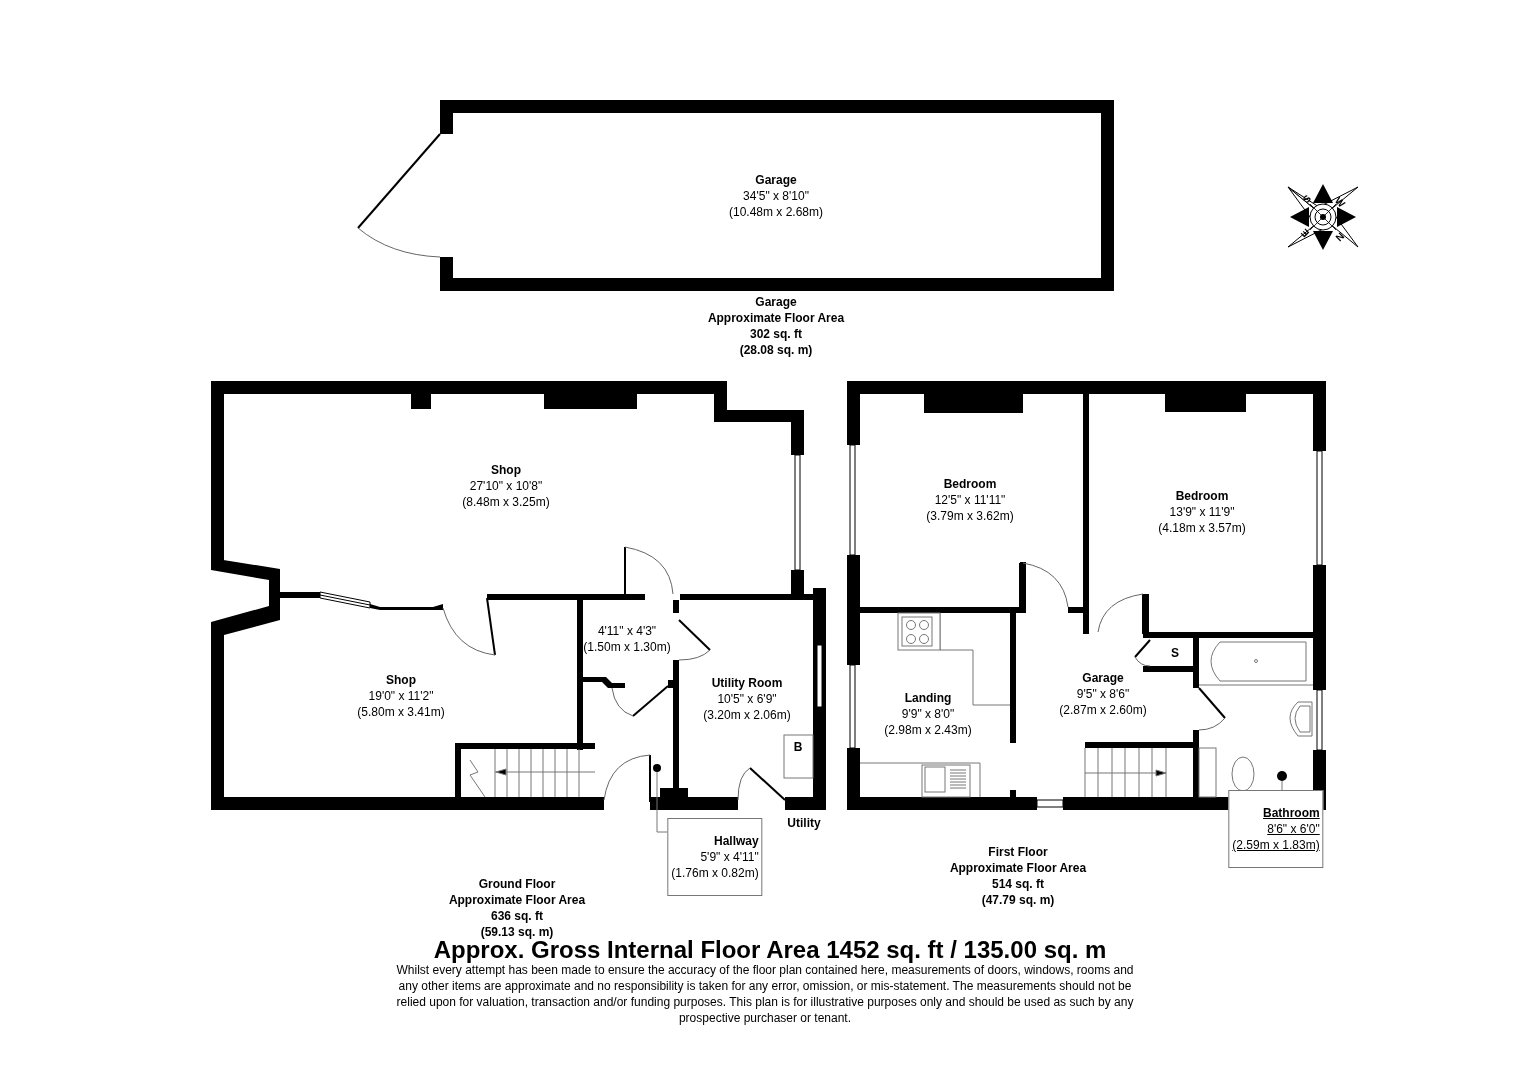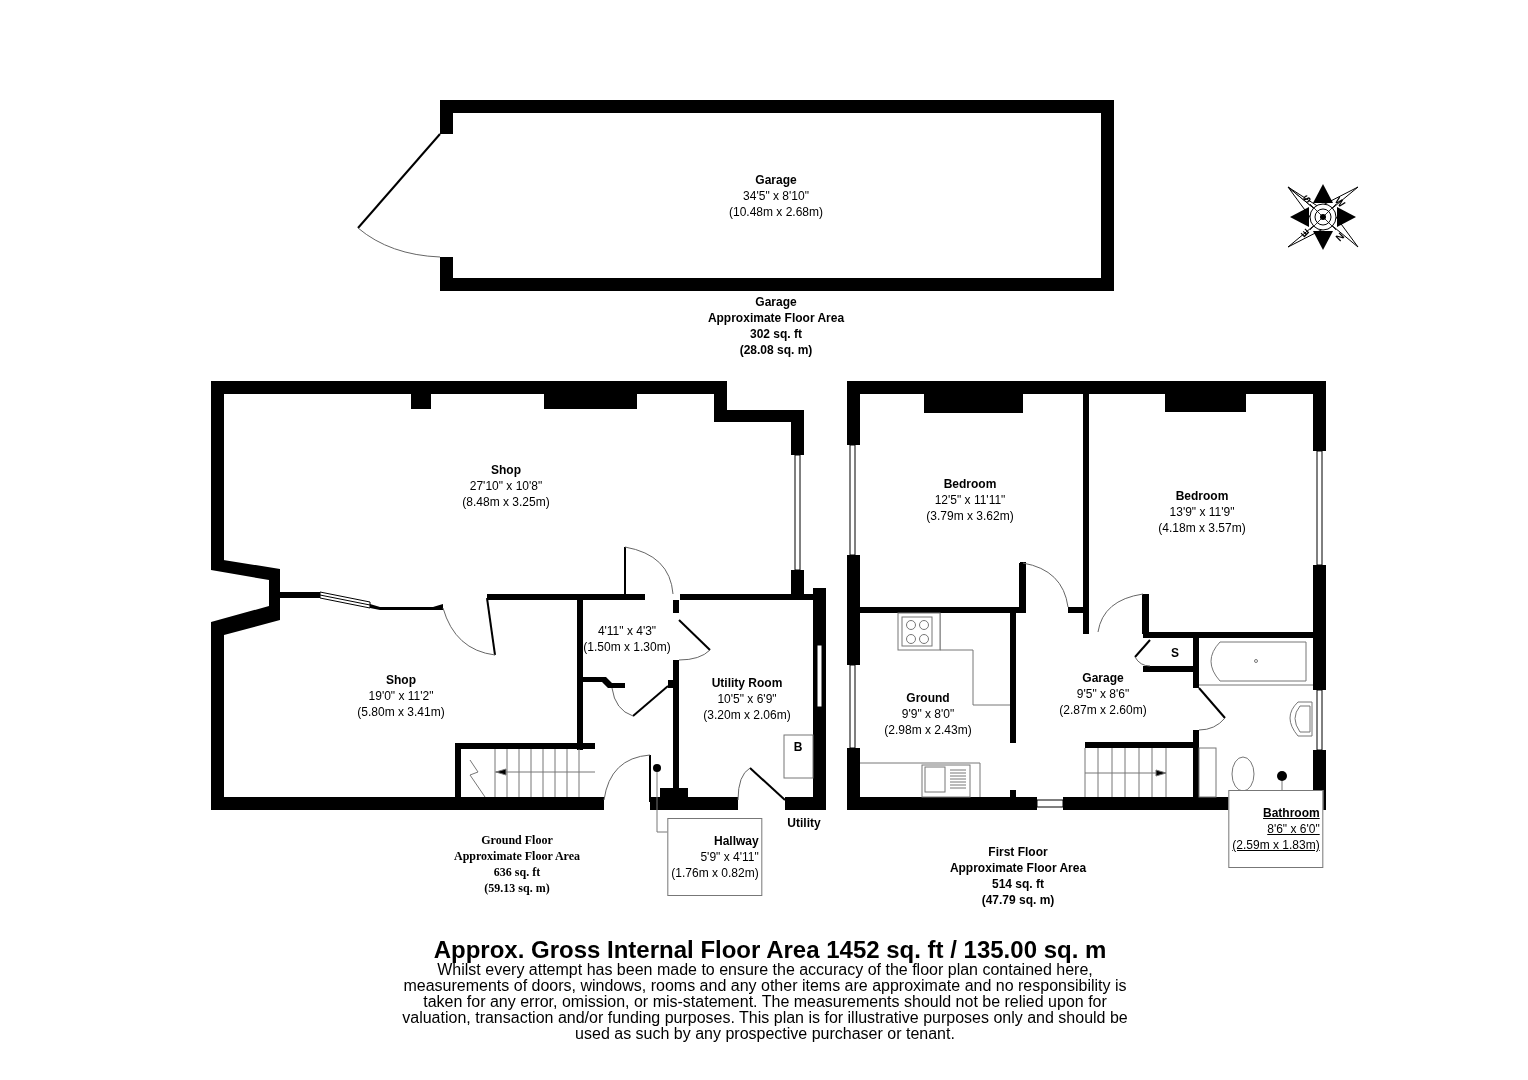--- a/index.html
+++ b/index.html
@@ -10,21 +10,21 @@
          transform:translateX(-50%); white-space:nowrap; }
   .lbl .t { font-weight:bold; display:block; }
   .lbl span { display:block; }
   .area { position:absolute; text-align:center; font-size:12px; line-height:16px;
           font-weight:bold; transform:translateX(-50%); white-space:nowrap; }
   .area span { display:block; }
   .boxed { border:1px solid #777; padding:14px 3px; background:#fff;text-align:right; }
   .gross { position:absolute; left:770px; top:936px; transform:translateX(-50%);
            font-size:24px; font-weight:bold; white-space:nowrap; }
   .disclaimer { position:absolute; left:765px; top:962px; transform:translateX(-50%);
-                width:740px; text-align:center; font-size:16px; line-height:16px; }
+                width:740px; text-align:center; font-size:12px; line-height:16px; }
   .tiny { font-weight:bold; font-size:12px; position:absolute; transform:translate(-50%,-50%); }
 </style>
 </head>
 <body>
 
 <svg id="plan" width="1528" height="1080" viewBox="0 0 1528 1080">
 
   <g fill="#000">
     <rect x="440" y="100" width="674" height="13"></rect>
     <rect x="440" y="278" width="674" height="13"></rect>
@@ -268,39 +268,39 @@
   <span>10'5" x 6'9"</span>
   <span>(3.20m x 2.06m)</span>
 </div>
 <div class="lbl boxed" style="left:715px;top:818px;">
   <span class="t">Hallway</span>
   <span>5'9" x 4'11"</span>
   <span>(1.76m x 0.82m)</span>
 </div>
 <div class="tiny" style="left:798px;top:747px;">B</div>
 <div class="tiny" style="left:804px;top:823px;">Utility</div>
-<div class="area" style="left:517px;top:832px;font-family:Liberation Serif, serif;">
+<div class="area" style="left:517px;top:876px;">
   <span>Ground Floor</span>
   <span>Approximate Floor Area</span>
   <span>636 sq. ft</span>
   <span>(59.13 sq. m)</span>
 </div>
 
 <div class="lbl" style="left:970px;top:476px;">
   <span class="t">Bedroom</span>
   <span>12'5" x 11'11"</span>
   <span>(3.79m x 3.62m)</span>
 </div>
 <div class="lbl" style="left:1202px;top:488px;">
   <span class="t">Bedroom</span>
   <span>13'9" x 11'9"</span>
   <span>(4.18m x 3.57m)</span>
 </div>
 <div class="lbl" style="left:928px;top:690px;">
-  <span class="t">Ground</span>
+  <span class="t">Landing</span>
   <span>9'9" x 8'0"</span>
   <span>(2.98m x 2.43m)</span>
 </div>
 <div class="lbl" style="left:1103px;top:670px;">
   <span class="t">Garage</span>
   <span>9'5" x 8'6"</span>
   <span>(2.87m x 2.60m)</span>
 </div>
 <div class="lbl boxed" style="left:1276px;top:790px;text-decoration:underline;">
   <span class="t">Bathroom</span>

